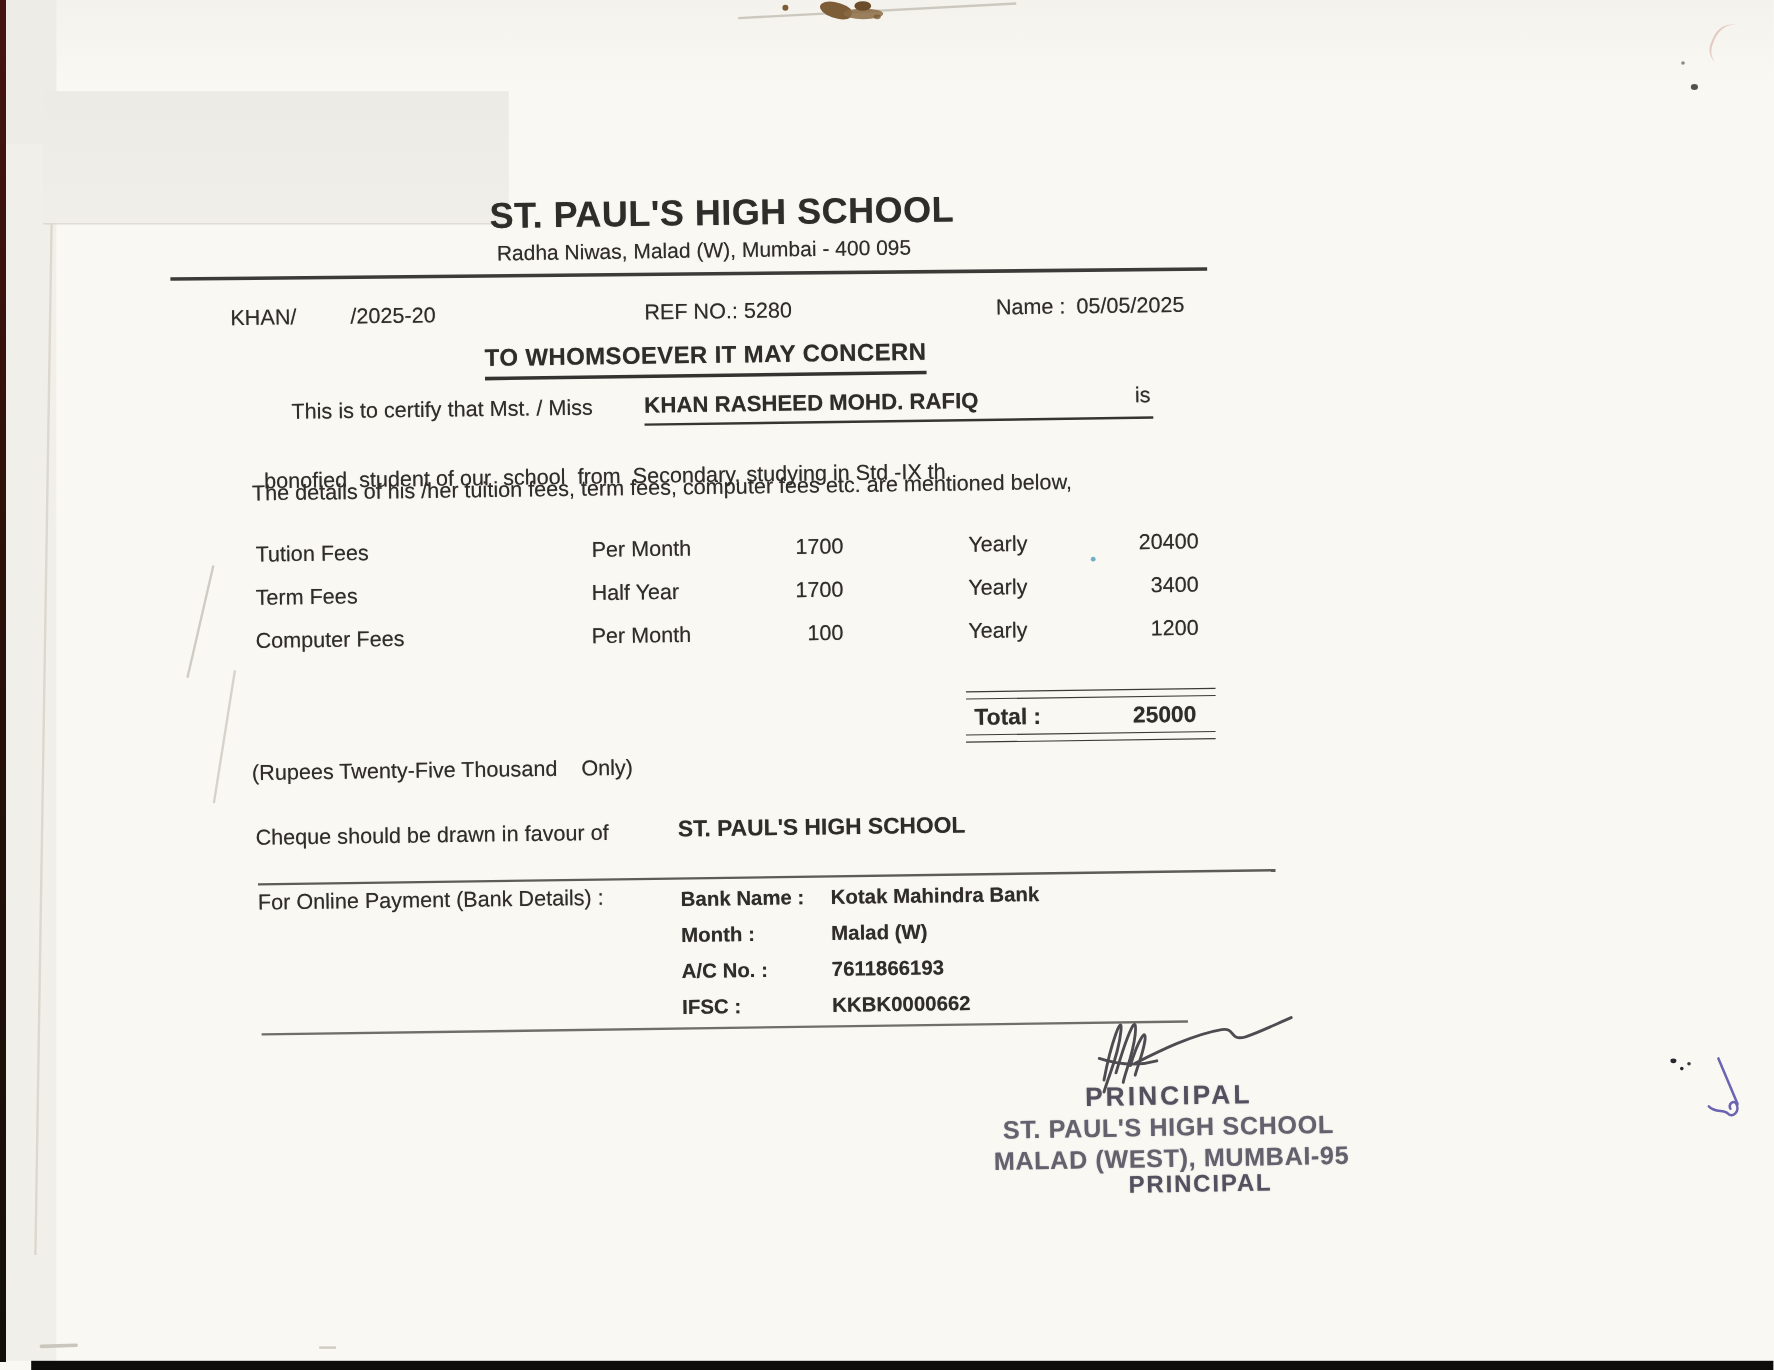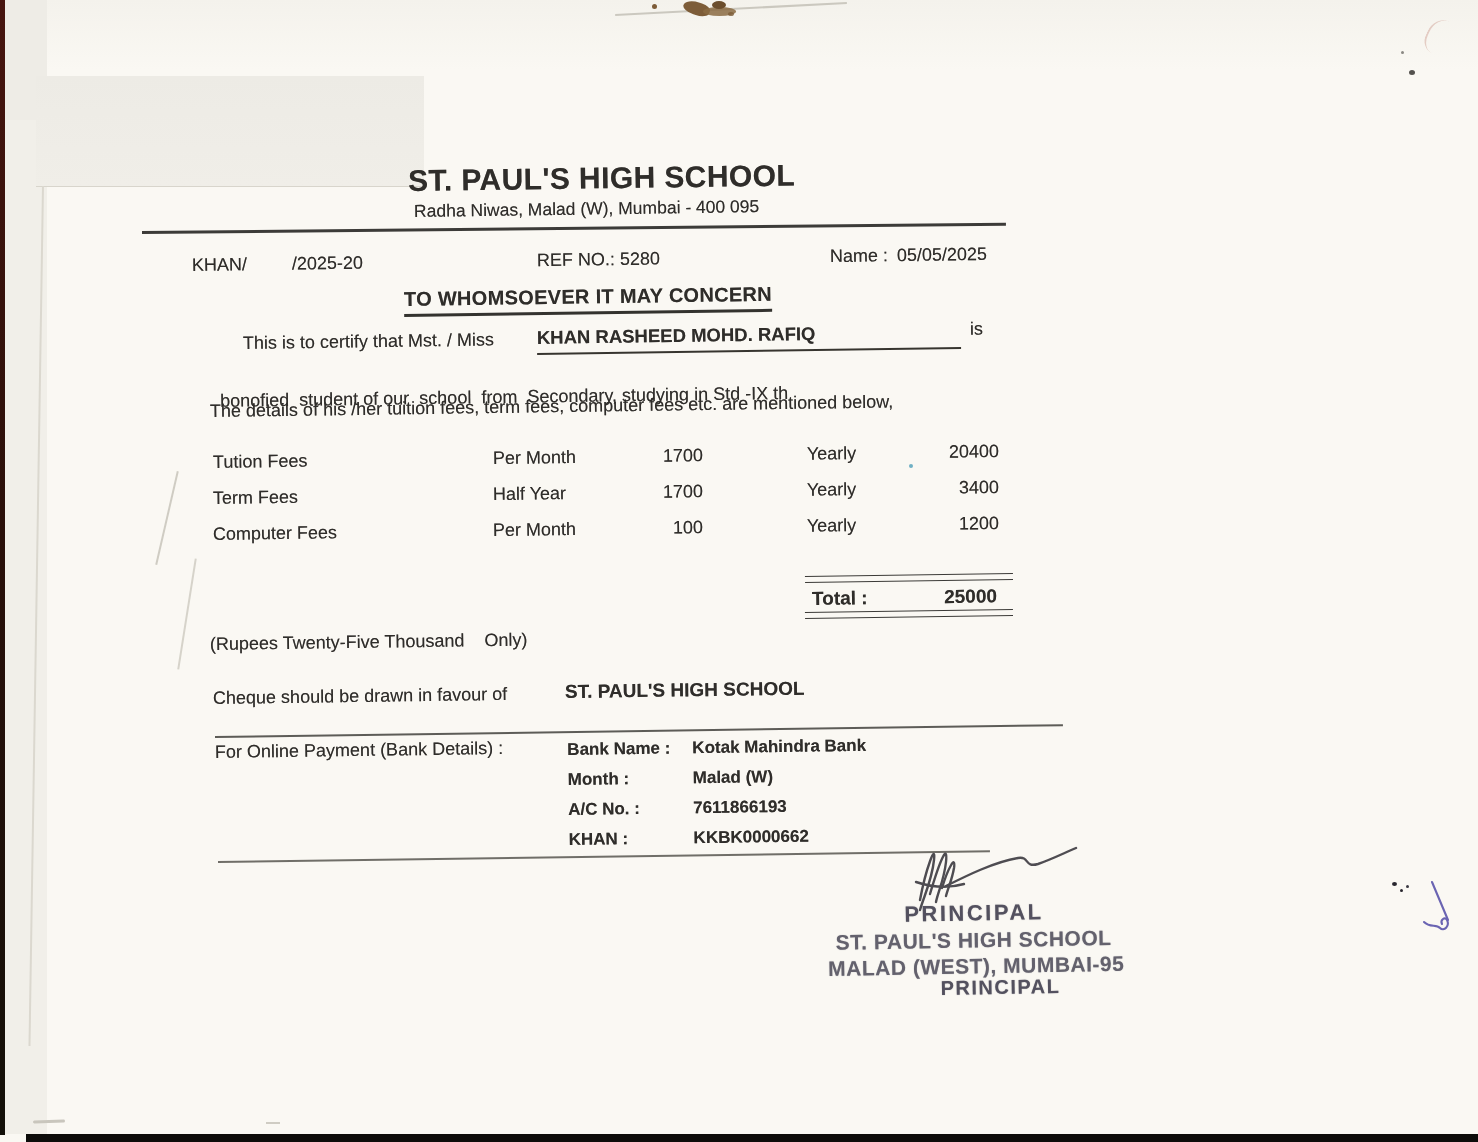--- a/index.html
+++ b/index.html
@@ -53,21 +53,21 @@
   
   .school-name{left:408px;top:164px;font-size:30px;font-weight:bold;letter-spacing:.4px;}
   .school-addr{left:414px;top:201px;font-size:17.5px;}
   .ref-row{left:192px;top:255px;width:900px;height:24px;font-size:18px;}
   .ref-row span{position:absolute;top:0;}
   .title{left:404px;top:288px;font-size:20px;font-weight:bold;letter-spacing:.3px;
          border-bottom:3px solid #34332f;padding-bottom:3px;}
   .certify{left:243px;top:333px;font-size:18px;height:30px;width:800px;}
   .certify .name-wrap{position:absolute;left:294px;top:-2px;width:424px;
          border-bottom:2.4px solid #37352f;padding-bottom:4px;font-weight:bold;font-size:18.5px;}
-  .certify .is-w{position:absolute;left:727px;top:-4px;}
+  .certify .is-w{position:absolute;left:703px;top:-4px;}
   .line2{left:210px;top:370px;font-size:18px;}
   .line3{left:210px;top:401px;font-size:18px;}
   .fee-row{left:213px;height:24px;width:800px;font-size:18px;}
   .fee-row span{position:absolute;top:0;}
   .fee-period{left:280px;}
   .fee-amt{left:385px;width:105px;text-align:right;}
   .fee-ylab{left:594px;}
   .fee-yamt{left:676px;width:110px;text-align:right;}
   .total-row{left:812px;top:588px;width:220px;font-size:19px;font-weight:bold;}
   .total-row .tval{position:absolute;left:60px;top:0;width:125px;text-align:right;}
@@ -186,21 +186,21 @@
   </div>
   <div class="bank-row">
     <span class="bl">Month :</span>
     <span class="bv">Malad (W)</span>
   </div>
   <div class="bank-row">
     <span class="bl">A/C No. :</span>
     <span class="bv">7611866193</span>
   </div>
   <div class="bank-row">
-    <span class="bl">KHAN :</span>
+    <span class="bl">IFSC :</span>
     <span class="bv">KKBK0000662</span>
   </div>
 </div>
 <div class="abs bottom-rule"></div>
 
 <svg class="abs sig" width="200" height="92" viewBox="0 0 200 92">
   <g fill="none" stroke="#3c3a40" stroke-width="2.4" stroke-linecap="round" opacity="0.9">
     <path d="M30,70 C36,38 46,12 44,30 C42,50 34,66 30,80"></path>
     <path d="M40,64 C50,30 58,12 56,32 C54,50 48,62 46,72"></path>
     <path d="M52,58 C58,38 66,24 64,38 C62,50 58,58 56,66"></path>

